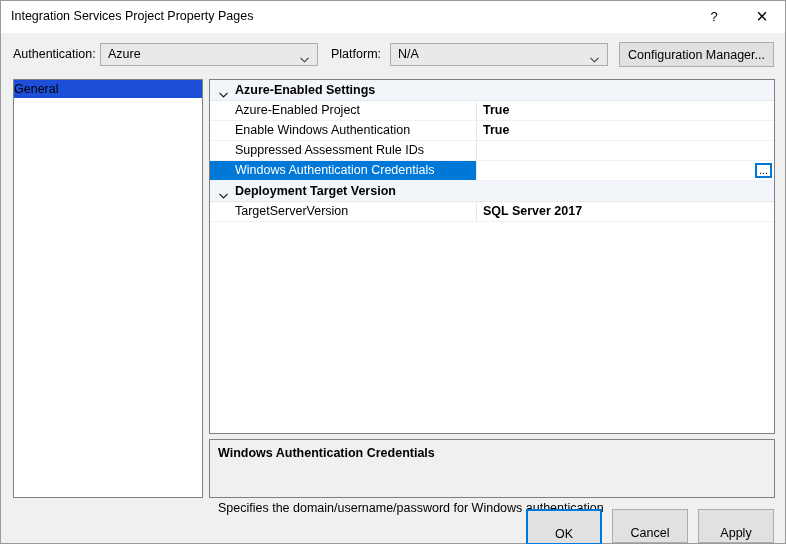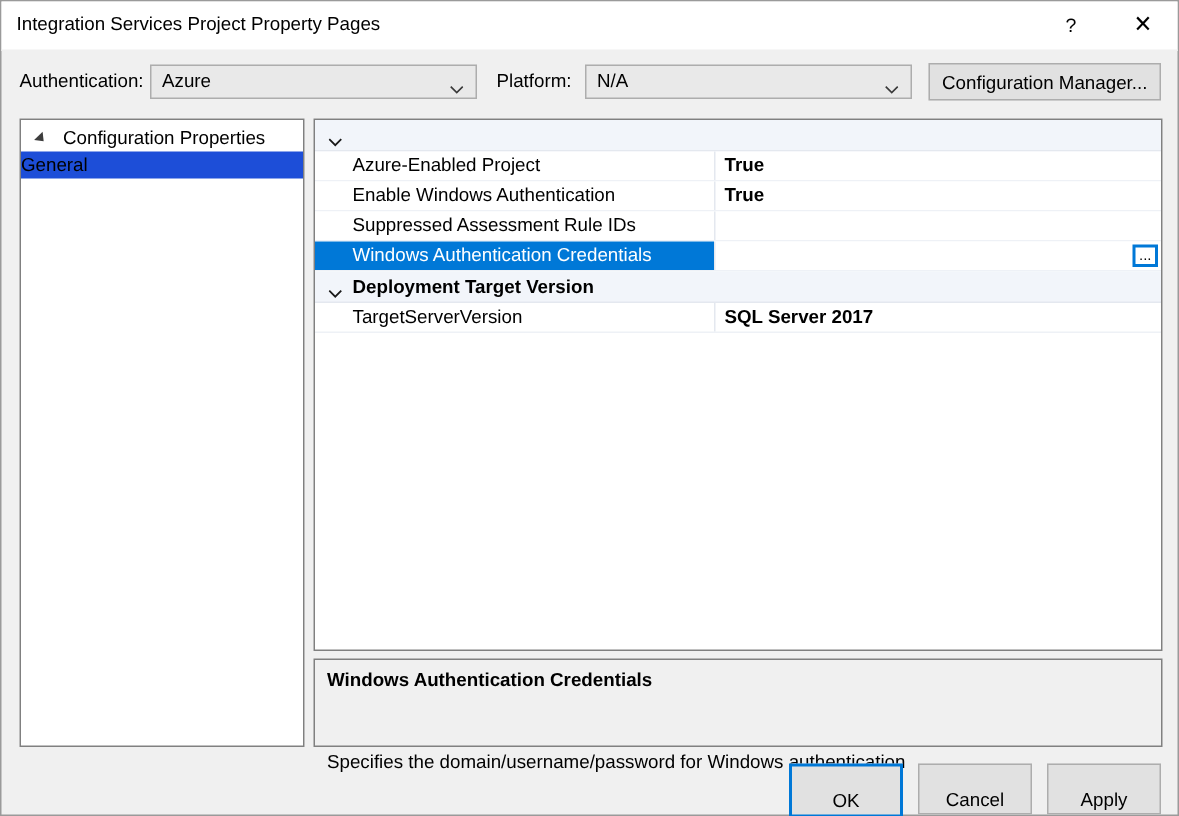--- a/index.html
+++ b/index.html
@@ -314,35 +314,32 @@
         <svg width="9" height="6" viewBox="0 0 9 6">
             <path d="M0.5 0.8 L4.5 4.8 L8.5 0.8" fill="none" stroke="#3a3a3a" stroke-width="1.1"></path>
           </svg>
       </span>
     </div>
 
     <button id="config-manager-btn">Configuration Manager...</button>
   </div>
 
   <div id="tree-pane">
-    <div class="tree-node" id="tree-root">
-      <span class="tree-expander"></span>
-      <span>Configuration Properties</span>
-    </div>
     <div class="tree-node" id="tree-child">
       <span>General</span>
     </div>
   </div>
 
   <div id="grid">
     <div class="grid-inner" id="grid-inner">
         <div class="cat-row">
           <span class="cat-chevron"><svg width="9" height="6" viewBox="0 0 9 6">
               <path d="M0.5 0.8 L4.5 4.8 L8.5 0.8" fill="none" stroke="#1a1a1a" stroke-width="1.2"></path>
             </svg></span>
+          <span class="cat-label">Azure-Enabled Settings</span>
           <span class="col-divider"></span>
         </div>
         <div class="prop-row">
           <span class="prop-name-bg"></span>
           <span class="prop-name">Azure-Enabled Project</span>
           <span class="col-divider"></span>
           <span class="prop-value">True</span>
         </div>
         <div class="prop-row">
           <span class="prop-name-bg"></span>

